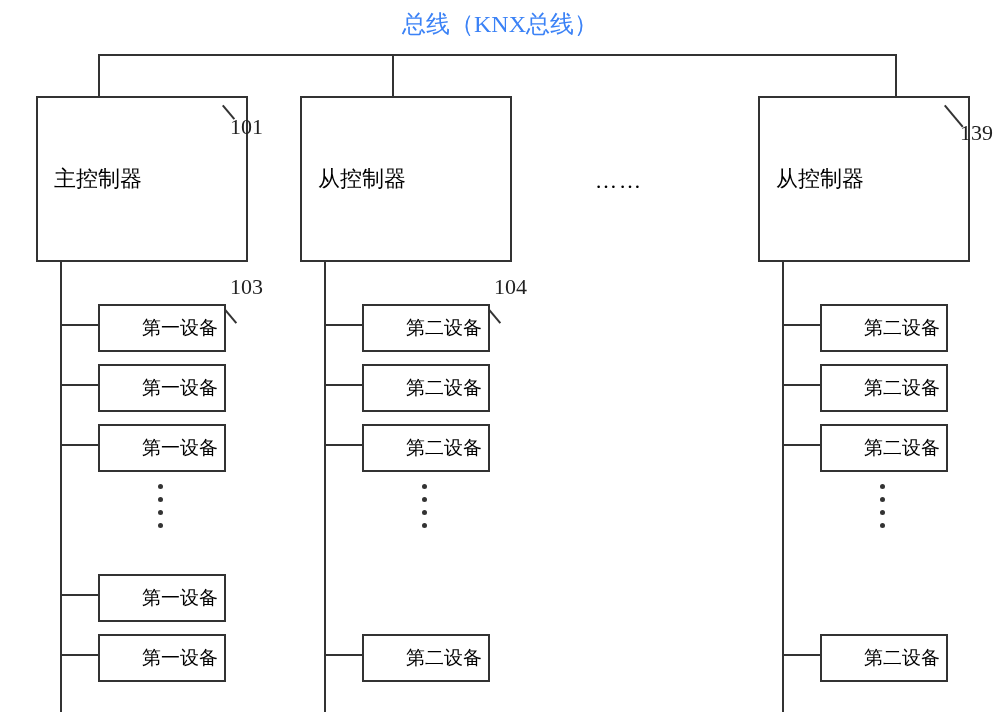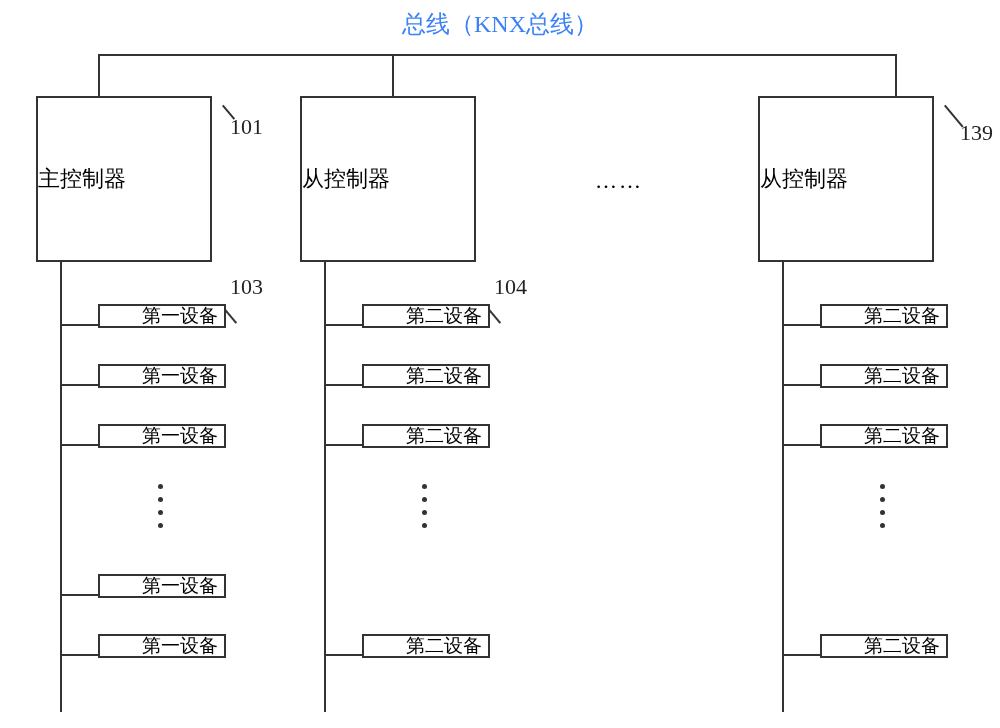--- a/index.html
+++ b/index.html
@@ -27,27 +27,27 @@
       background: #333;
     }
     .bus-drop {
       position: absolute;
       top: 54px;
       width: 2px;
       background: #333;
     }
     .controller-box {
       position: absolute;
-      width: 176px;
+      width: 212px;
       height: 166px;
       border: 2px solid #333;
       display: flex;
       align-items: center;
       justify-content: flex-start;
-      padding-left: 0;
+      padding-left: 16px;
       font-size: 22px;
     }
     .label-tag {
       position: absolute;
       font-size: 22px;
       color: #222;
     }
     .lead-line {
       position: absolute;
       background: #333;
@@ -63,21 +63,21 @@
       background: #333;
     }
     .hconn {
       position: absolute;
       height: 2px;
       background: #333;
     }
     .device-box {
       position: absolute;
       width: 128px;
-      height: 24px;
+      height: 48px;
       border: 2px solid #333;
       display: flex;
       align-items: center;
       justify-content: center;
       font-size: 19px;
       padding-left: 36px;
     }
     .vdots {
       position: absolute;
       width: 6px;

